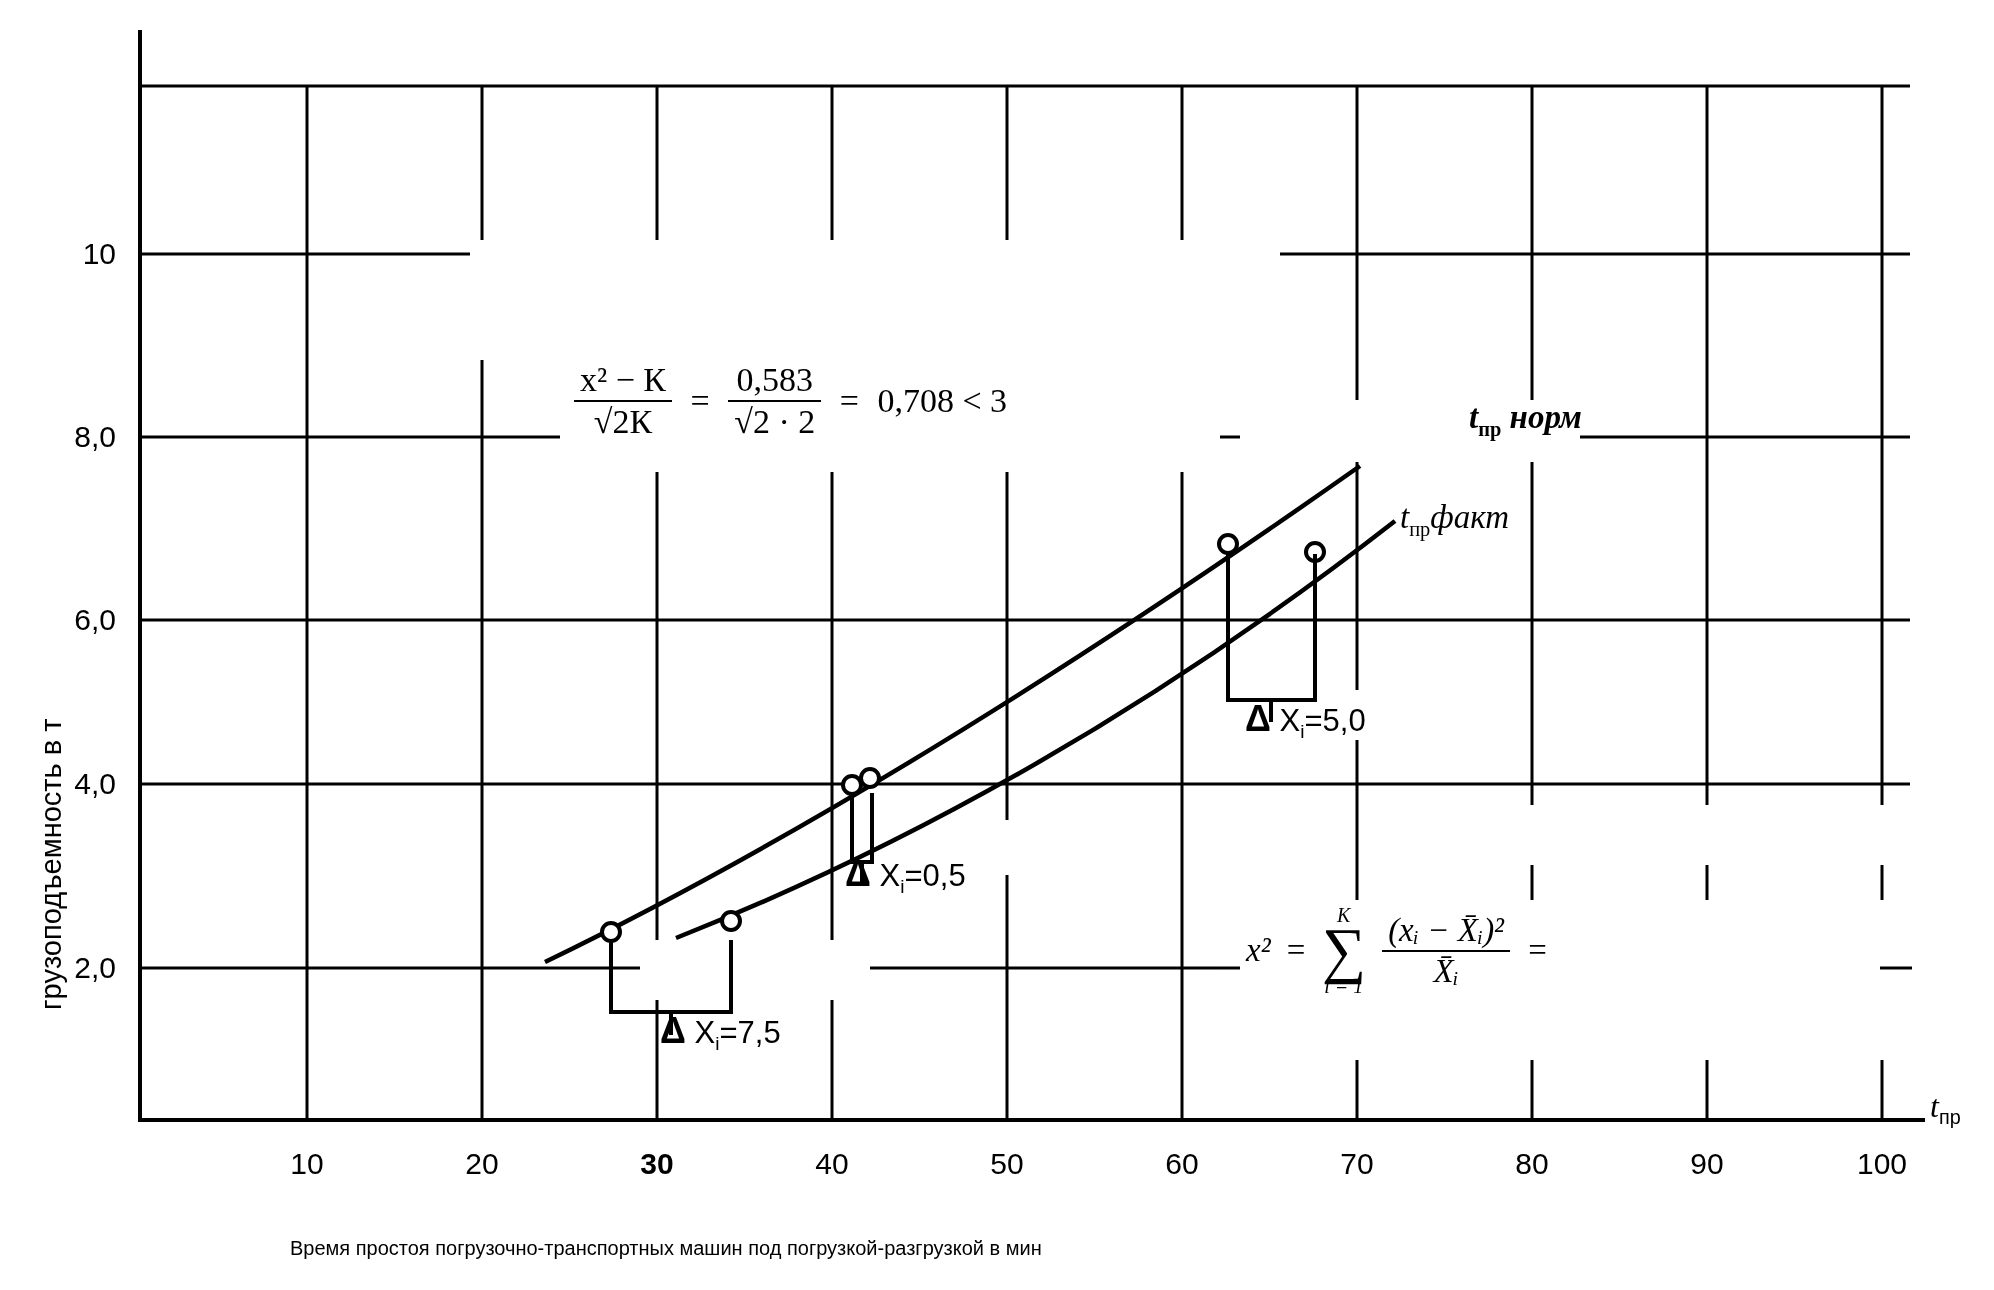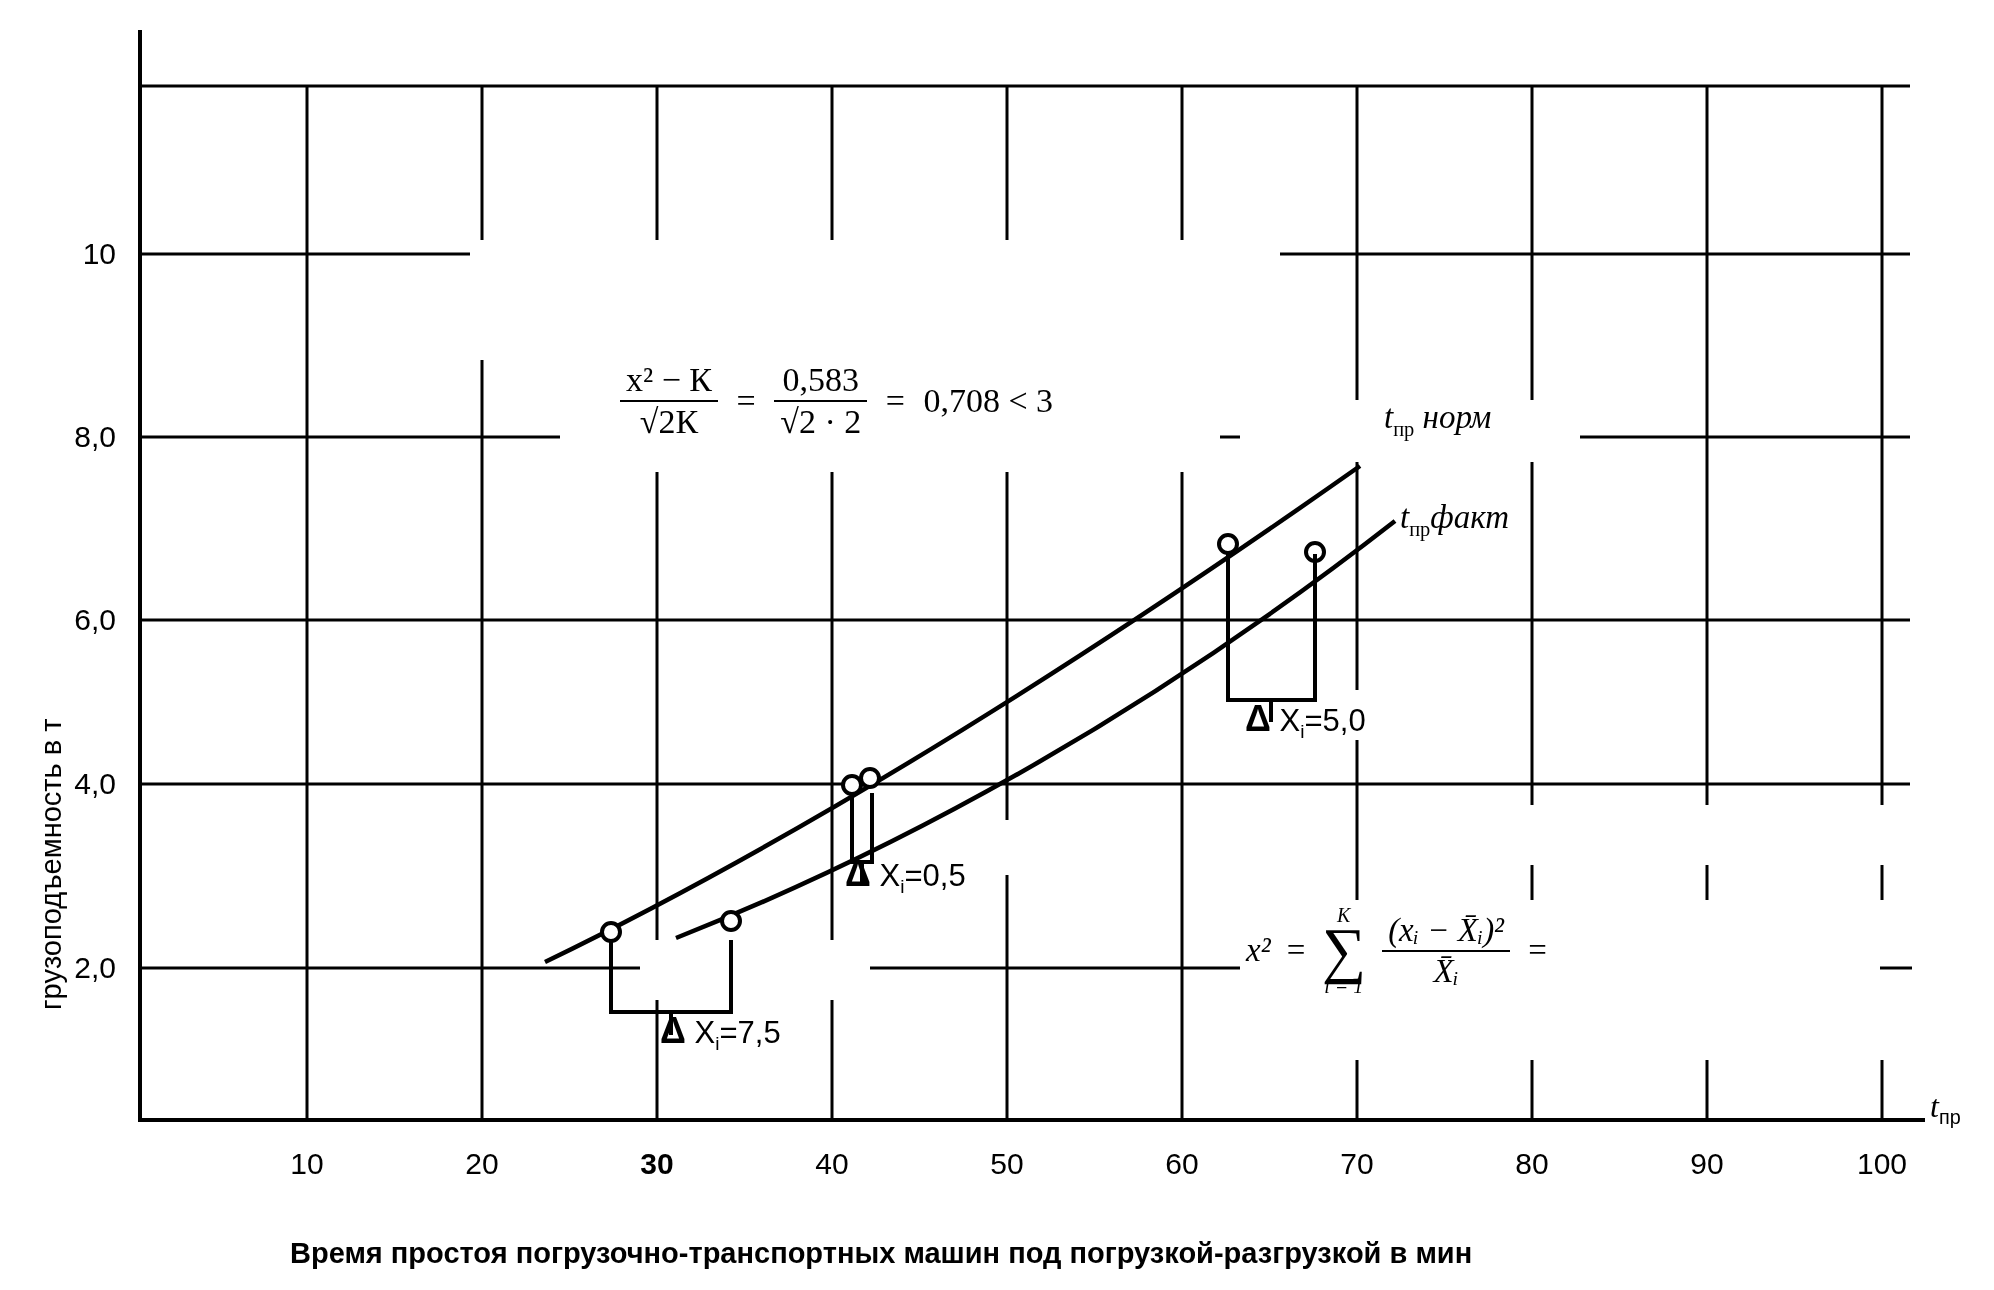--- a/index.html
+++ b/index.html
@@ -34,22 +34,21 @@
     font-size: 30px;
     text-align: center;
     transform: translateX(-50%);
   }
   .tick-y {
     font-size: 30px;
     text-align: right;
     transform: translateY(-50%);
   }
   .axis-caption-x {
-    font-size: 29px;
-    font-weight: bold;
+    font-size: 20px;
   }
   .axis-caption-y {
     font-size: 29px;
     transform-origin: 0 0;
     transform: rotate(-90deg);
   }
   .italic {
     font-style: italic;
     font-family: "Liberation Serif", serif;
   }
@@ -212,35 +211,35 @@
 
   <div class="lbl axis-caption-x" style="left:290px; top:1238px;">Время простоя погрузочно-транспортных машин под погрузкой-разгрузкой в мин</div>
 
   <div class="lbl axis-caption-y" style="left:36px; top:1010px;">грузоподъемность в т</div>
 
   <div class="lbl" style="left:1930px; top:1090px; font-size:32px;">
     <span class="italic serif">t</span><span class="sub">пр</span>
   </div>
 
 
-  <div class="lbl formula" style="left:620px; top:362px;">
+  <div class="lbl formula" style="left:574px; top:362px;">
     <span class="frac">
       <span class="num">x² − К</span>
       <span class="den">√2К</span>
     </span>
     <span style="display:inline-block; vertical-align:middle; padding:0 10px;">=</span>
     <span class="frac">
       <span class="num">0,583</span>
       <span class="den">√2 · 2</span>
     </span>
     <span style="display:inline-block; vertical-align:middle; padding:0 10px;">=</span>
     <span style="display:inline-block; vertical-align:middle;">0,708 &lt; 3</span>
   </div>
 
-  <div class="lbl curve-lbl" style="left:1384px; top:400px;">
+  <div class="lbl curve-lbl" style="left:1469px; top:400px;font-weight:bold;">
     <span class="italic">t</span><span class="sub">пр</span>
     <span class="italic">норм</span>
   </div>
 
   <div class="lbl curve-lbl" style="left:1400px; top:500px;">
     <span class="italic">t</span><span class="sub">пр</span><span class="italic">факт</span>
   </div>
 
   <div class="lbl delta-lbl" style="left:660px; top:1012px;">
     <span class="big">Δ</span>

